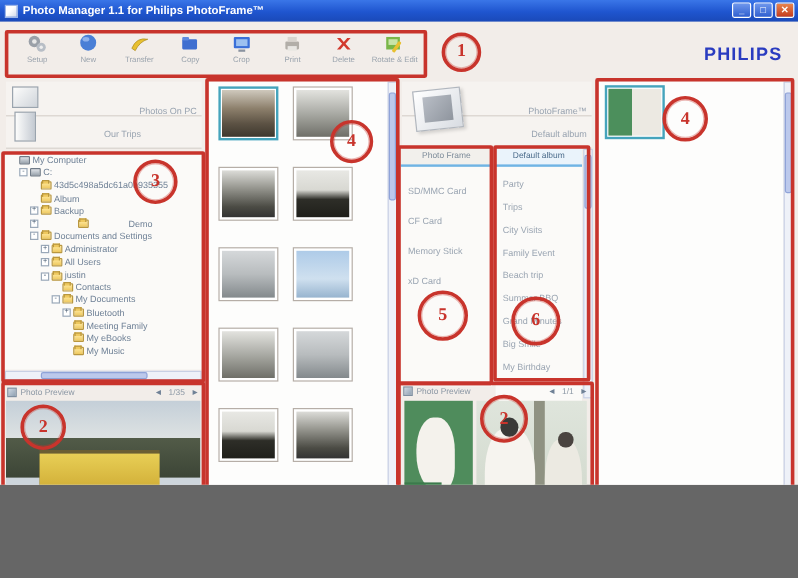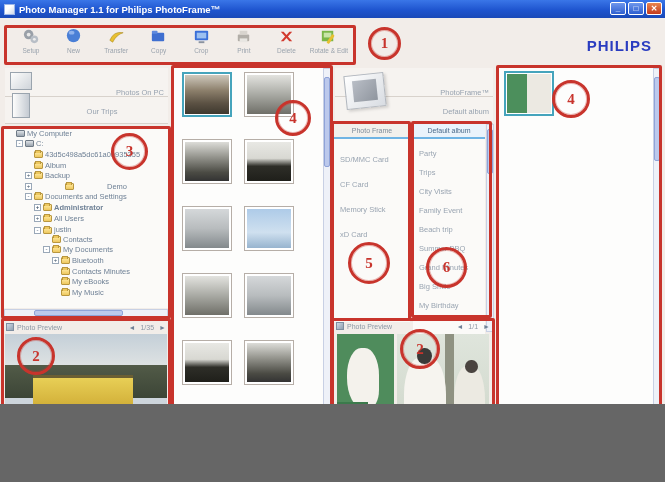--- a/index.html
+++ b/index.html
@@ -245,29 +245,29 @@
         <span class="t-ic"></span>
         <span class="t-lb">Demo</span>
       </div>
 
       <div class="trow" style="padding-left: 21px;">
         <span class="exp">-</span>
         <span class="t-ic"></span>
         <span class="t-lb">Documents and Settings</span>
       </div>
 
-      <div class="trow" style="padding-left: 30px; font-weight: bold;">
-        <span class="exp">+</span>
-        <span class="t-ic"></span>
-        <span class="t-lb">Administrator</span>
-      </div>
-
       <div class="trow" style="padding-left: 30px;">
         <span class="exp">+</span>
         <span class="t-ic"></span>
+        <span class="t-lb">Administrator</span>
+      </div>
+
+      <div class="trow" style="padding-left: 30px;">
+        <span class="exp">+</span>
+        <span class="t-ic"></span>
         <span class="t-lb">All Users</span>
       </div>
 
       <div class="trow" style="padding-left: 30px; align-items: flex-end;">
         <span class="exp">-</span>
         <span class="t-ic"></span>
         <span class="t-lb">justin</span>
       </div>
 
       <div class="trow" style="padding-left: 39px;">
@@ -285,21 +285,21 @@
 
       <div class="trow" style="padding-left: 48px;">
         <span class="exp">+</span>
         <span class="t-ic"></span>
         <span class="t-lb">Bluetooth</span>
       </div>
 
       <div class="trow" style="padding-left: 48px;">
         <span class="exp"></span>
         <span class="t-ic"></span>
-        <span class="t-lb">Contacts Minutes</span>
+        <span class="t-lb">Meeting Family</span>
       </div>
 
       <div class="trow" style="padding-left: 48px;">
         <span class="exp"></span>
         <span class="t-ic"></span>
         <span class="t-lb">My eBooks</span>
       </div>
 
       <div class="trow" style="padding-left: 48px;">
         <span class="exp"></span>

